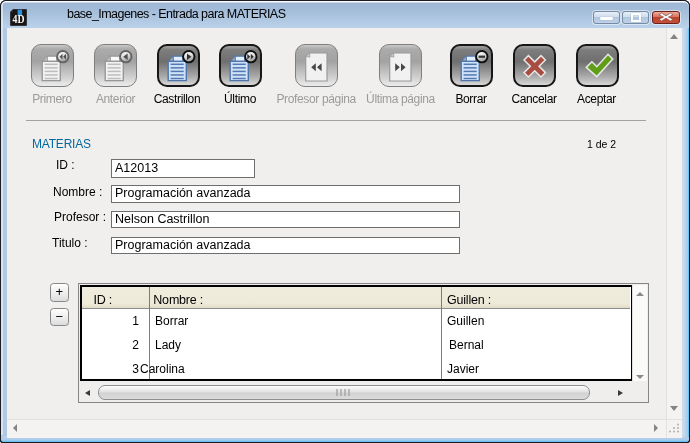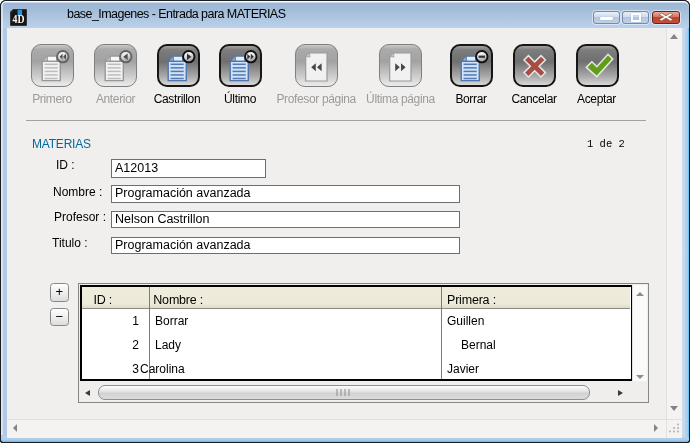--- a/index.html
+++ b/index.html
@@ -41,21 +41,21 @@
   .tbtn.on{border:2px solid #161616;
     background:linear-gradient(180deg,#a2a2a2 0%,#7d7d7d 10%,#6f6f6f 40%,#868686 55%,#aaaaaa 78%,#c6c6c6 92%,#d8d8d8 100%);}
   .tbtn.off{border:1.5px solid #7f7f7f;
     background:linear-gradient(180deg,#cacaca 0%,#ababab 10%,#a2a2a2 40%,#b5b5b5 55%,#cfcfcf 78%,#e2e2e2 92%,#ebebeb 100%);}
   .tlab{top:91.5px;font-size:12px;letter-spacing:-0.35px;text-align:center;width:100px;white-space:nowrap;}
   .tlab.on{color:#000;}
   .tlab.off{color:#9b9b9a;}
   
   #sep{left:26px;top:120px;width:620px;height:1px;background:#a3a2a1;}
   #materias{left:32px;top:136.5px;font-size:12px;letter-spacing:-0.2px;color:#0369a1;}
-  #de2{left:587px;top:138px;font-size:10.5px;color:#000;font-family:Liberation Mono, monospace;}
+  #de2{left:587px;top:138px;font-size:10.5px;color:#000;}
   .flabel{font-size:12px;color:#000;}
   .field{background:#fff;border:1px solid #6e6e6e;font-size:12.5px;color:#000;box-sizing:border-box;
     padding:0 0 0 3px;line-height:15.5px;overflow:hidden;}
   
   #tframe{left:78px;top:283px;width:571px;height:120px;border:1px solid #868686;background:#efeeec;box-sizing:border-box;}
   #listbox{left:80px;top:285px;width:552px;height:96px;border:solid #000;border-width:2px 1.5px 2px 2px;background:#fff;box-sizing:border-box;}
   #lhead{left:82px;top:287px;width:548px;height:22px;box-sizing:border-box;
    background:linear-gradient(180deg,#f0ecdd 0%,#eeead9 80%,#e0dbc6 100%);border-bottom:1px solid #8e8d89;}
   .hcell{top:292.8px;font-size:12.5px;letter-spacing:-0.2px;color:#000;}
   .vline{top:287px;width:1px;background:#7d7c7a;height:92px;}
@@ -247,44 +247,44 @@
 <div class="abs tlab on" style="left:546.5px">Aceptar</div>
 
 <div id="sep" class="abs"></div>
 <div id="materias" class="abs">MATERIAS</div>
 <div id="de2" class="abs">1 de 2</div>
 
 <div class="abs flabel" style="left:56px;top:158px">ID :</div>
 <div class="abs flabel" style="left:53px;top:184.5px">Nombre :</div>
 <div class="abs flabel" style="left:54px;top:210px">Profesor :</div>
 <div class="abs flabel" style="left:52px;top:236px">Titulo :</div>
-<div class="abs field" style="left:111px;top:158.5px;width:155px;height:19px;line-height:17px">A12013</div>
+<div class="abs field" style="left:111px;top:158.5px;width:144px;height:19px;line-height:17px">A12013</div>
 <div class="abs field" style="left:111px;top:185px;width:349px;height:17.5px">Programación avanzada</div>
 <div class="abs field" style="left:111px;top:210.5px;width:349px;height:17.5px">Nelson Castrillon</div>
 <div class="abs field" style="left:111px;top:236.5px;width:349px;height:17px">Programación avanzada</div>
 
 <div class="abs pm" style="top:283px">+</div>
 <div class="abs pm" style="top:307.5px">−</div>
 
 <div id="tframe" class="abs"></div>
 <div id="listbox" class="abs"></div>
 <div class="abs" id="lhead"></div>
 <div class="abs hcell" style="left:93.5px">ID :</div>
 <div class="abs hcell" style="left:153.3px">Nombre :</div>
-<div class="abs hcell" style="left:447px">Primera :</div>
+<div class="abs hcell" style="left:447px">Guillen :</div>
 <div class="abs vline" style="left:149.3px"></div>
 <div class="abs vline" style="left:441px"></div>
 <div class="abs cell" style="left:99px;top:314px;width:40px;text-align:right">1</div>
 <div class="abs cell" style="left:99px;top:338px;width:40px;text-align:right">2</div>
 <div class="abs cell" style="left:99px;top:362.2px;width:40px;text-align:right">3</div>
 <div class="abs cell" style="left:155px;top:314px">Borrar</div>
 <div class="abs cell" style="left:155px;top:338px">Lady</div>
 <div class="abs cell" style="left:140px;top:362.2px">Carolina</div>
 <div class="abs cell" style="left:447px;top:314px">Guillen</div>
-<div class="abs cell" style="left:461px;top:338px">Bernal</div>
+<div class="abs cell" style="left:449px;top:338px">Bernal</div>
 <div class="abs cell" style="left:447px;top:362.2px">Javier</div>
 
 <div id="lvscroll" class="abs"></div>
 <div class="abs arr" style="left:635.5px;top:291.5px;border-left:4px solid transparent;border-right:4px solid transparent;border-bottom:4.5px solid #8a8a8a"></div>
 <div class="abs arr" style="left:635.5px;top:374.5px;border-left:4px solid transparent;border-right:4px solid transparent;border-top:4.5px solid #8a8a8a"></div>
 
 <div id="lhscroll" class="abs">
     <div id="lthumb" class="abs"></div>
   </div>
 <div class="abs arr" style="left:85px;top:389.5px;border-top:3.5px solid transparent;border-bottom:3.5px solid transparent;border-right:5.5px solid #3a3a3a"></div>

